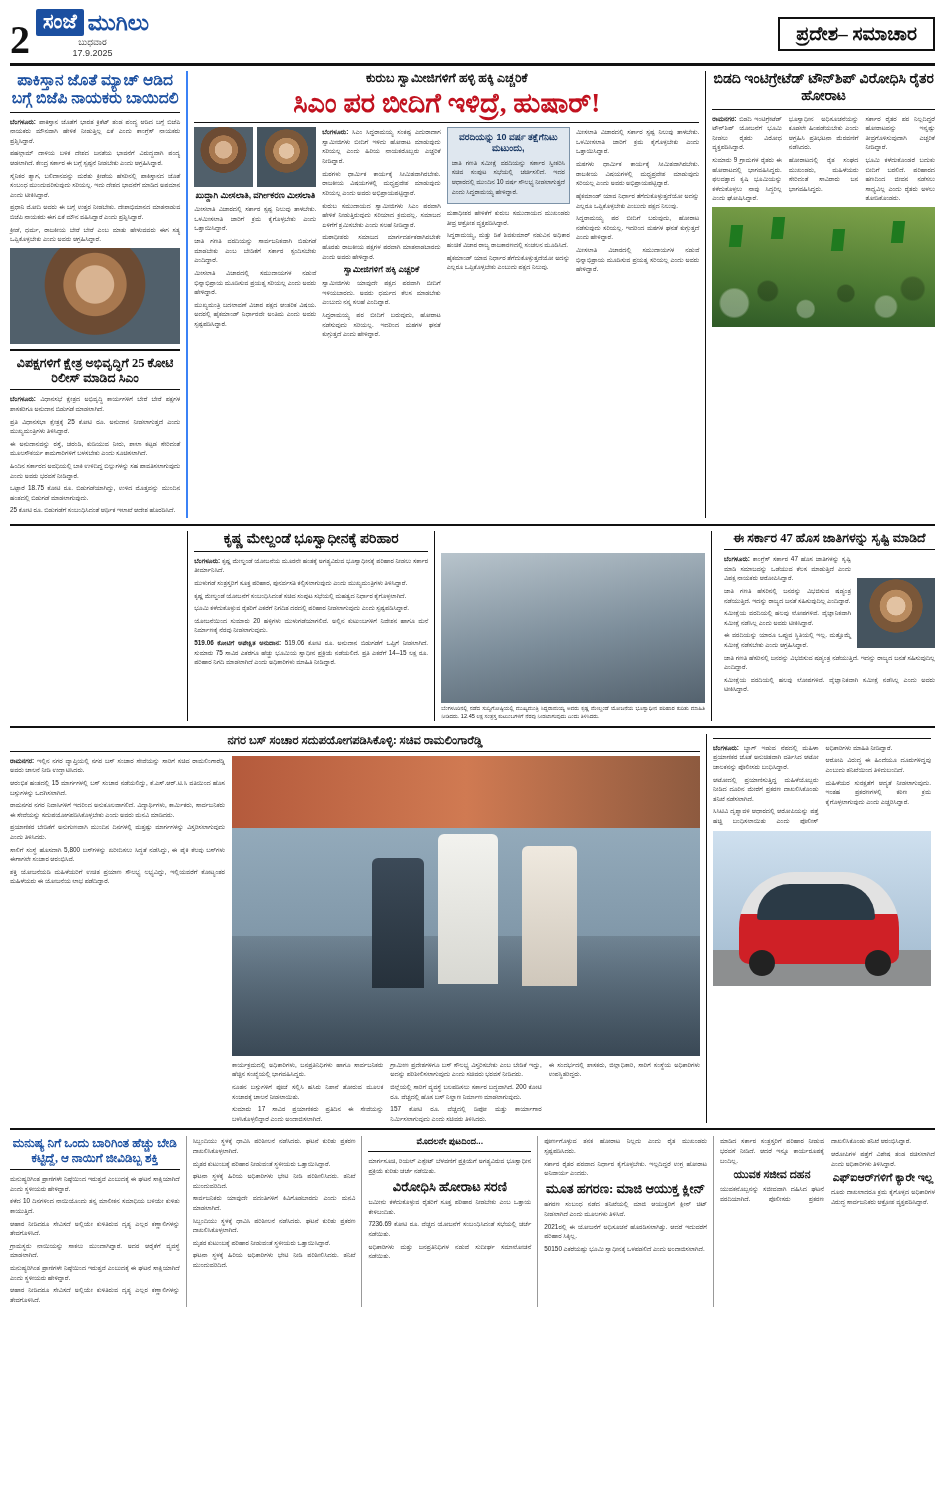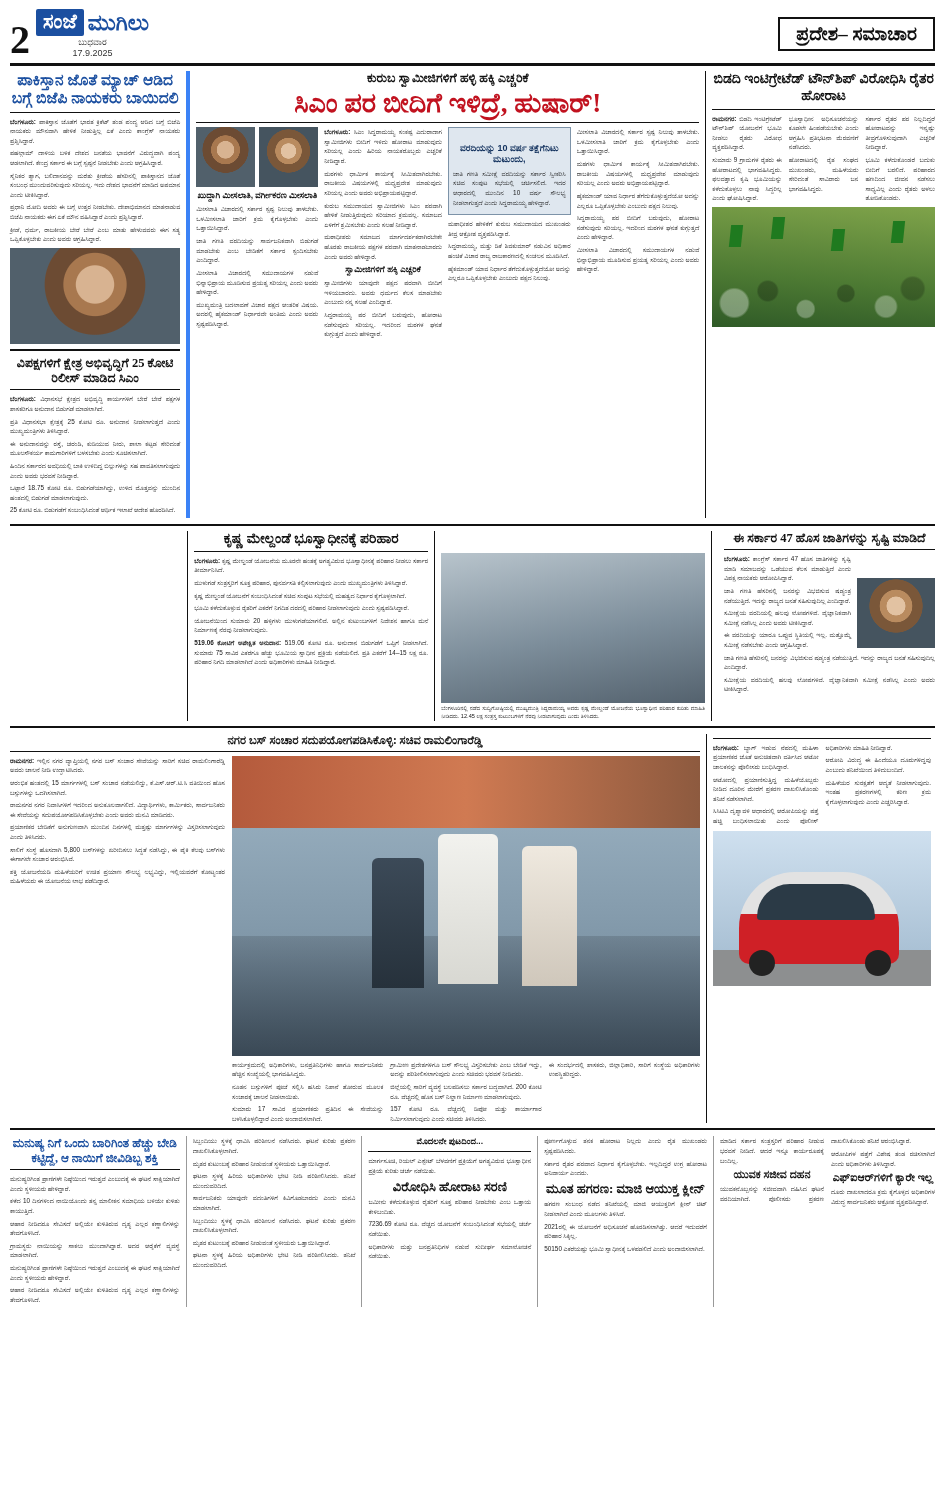--- a/index.html
+++ b/index.html
@@ -49,33 +49,33 @@
     font-size:6.4px; line-height:1.5; text-align:justify; margin:0 0 3px 0;
     color:#1a1a1a; hyphens:auto; word-spacing:-0.2px;
   }
   .dateline { font-weight:bold; }
   .imgbox { background:#cfd6dc; overflow:hidden; position:relative; }
   .cap { font-size:5.6px; line-height:1.4; text-align:justify; margin-top:2px; }
 
   
   .topband { display:flex; gap:6px; margin-top:5px; }
   .zoneA { width:172px; }
-  .zoneB { width:520px; border-left:4px solid #3b82f6; border-right:1px solid #111; padding:0 6px; }
+  .zoneB { width:520px; border-left:2px solid #3b82f6; border-right:1px solid #111; padding:0 6px; }
   .zoneC { width:225px; }
 
   .a-head { font-size:15.5px; color:#1b4fa0; text-align:center; line-height:1.18; }
   .a-head2 { font-size:12.5px; color:#111; text-align:center; line-height:1.18; }
   .cols2 { column-count:2; column-gap:7px; }
   .cols3 { column-count:3; column-gap:7px; }
 
   .b-kicker { font-size:12.5px; font-weight:bold; text-align:center; font-family:"Liberation Serif", serif; }
   .b-head { font-size:27px; color:#c1121f; text-align:center; margin:2px 0 4px; }
   .c-head { font-size:14px; text-align:center; color:#111; line-height:1.2; }
   .tintbox { background:#dfe7ef; border:1px solid #7d93a8; padding:4px; }
-  .tint-head { font-size:9px; font-weight:bold; text-align:center; line-height:1.25; color:#13325e;margin-top:11px; }
+  .tint-head { font-size:9px; font-weight:bold; text-align:center; line-height:1.25; color:#13325e; }
   .gradB { background:linear-gradient(170deg,#b8c4cc,#7d8e9b 55%,#54626e); }
   .gradC { background:linear-gradient(180deg,#9fb6c6,#6d8496); }
   .gradG { background:linear-gradient(185deg,#7fa34a,#4d7a33 60%,#2f5a27); }
   .gradSky { background:linear-gradient(180deg,#cfe0ef,#9fb8cd); }
   .faceA { background:radial-gradient(circle at 50% 38%, #d8b391 0 18%, #a8784f 19% 30%, #6c4b33 31% 48%, #51606b 49% 100%); }
   .faceB { background:radial-gradient(circle at 50% 40%, #e2c2a2 0 16%, #b98b5f 17% 28%, #7a5739 29% 46%, #45545f 47% 100%); }
 
   
   .midband { display:flex; gap:6px; margin-top:5px; }
   .mid1 { width:172px; }

